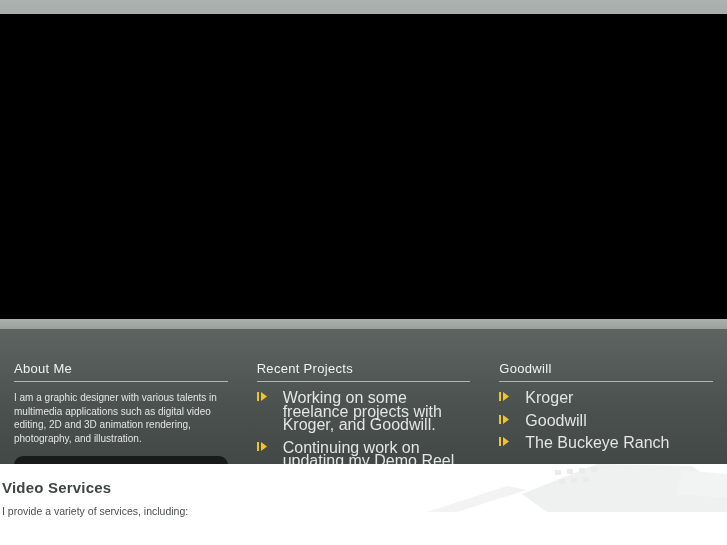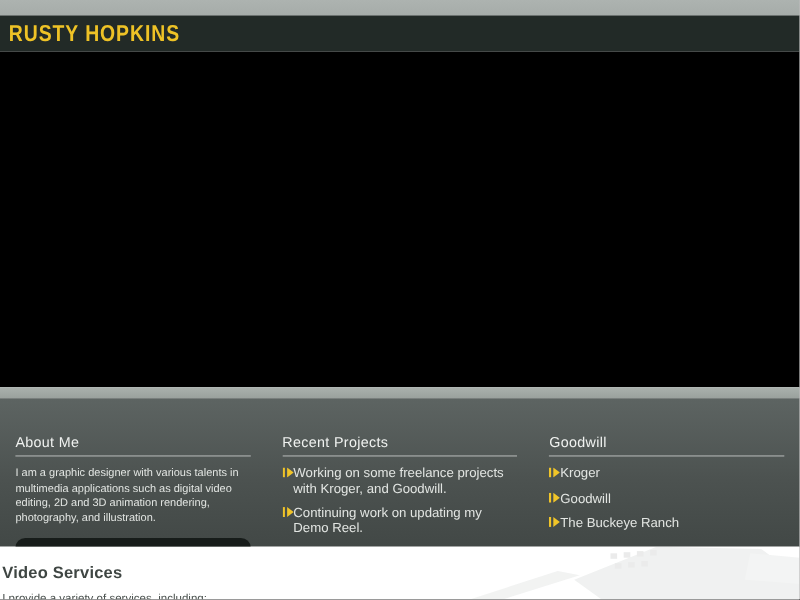--- a/index.html
+++ b/index.html
@@ -94,24 +94,24 @@
     color: #e5ba1e;
     font-size: 10.5px;
     font-weight: bold;
     text-decoration: underline;
   }
 
   .bullet-list { list-style: none; }
   .bullet-item {
     display: flex;
     align-items: flex-start;
-    gap: 0;
+    gap: 16px;
     margin-bottom: 9px;
     color: #e2e5e2;
-    font-size: 12px;
+    font-size: 16px;
     line-height: 13.5px;
   }
   .bullet-icon { flex: 0 0 auto; margin-top: 1px; }
 
   
   .bottom-section {
     position: relative;
     height: 48px;
     background: #ffffff;
     padding: 15px 0 0 2px;
@@ -137,23 +137,20 @@
     pointer-events: none;
   }
 </style>
 </head>
 <body>
 
 <div class="page">
 
   <div class="top-strip"></div>
 
-  <div class="header-bar">
-    <div class="brand-logo">RUSTY HOPKINS</div>
-  </div>
 
   <div class="stage"></div>
 
   <div class="light-strip"></div>
 
   <div class="info-section">
 
     <div class="info-col">
       <h2 class="col-title">About Me</h2>
       <div class="col-rule"></div>

